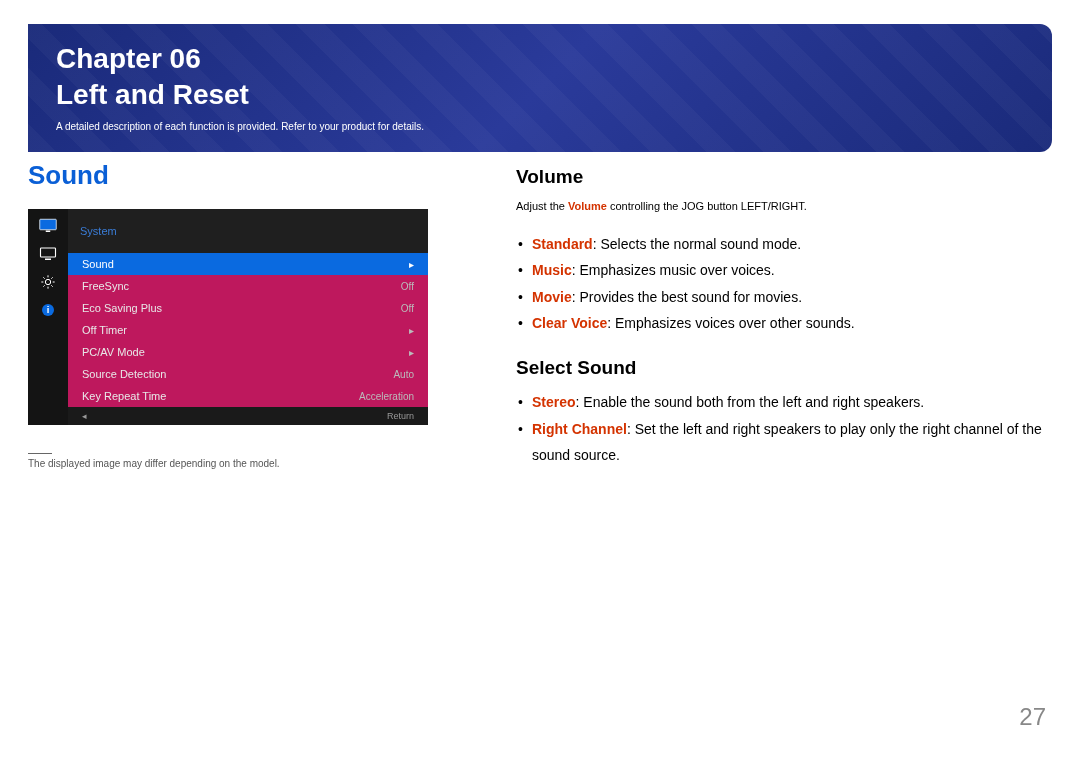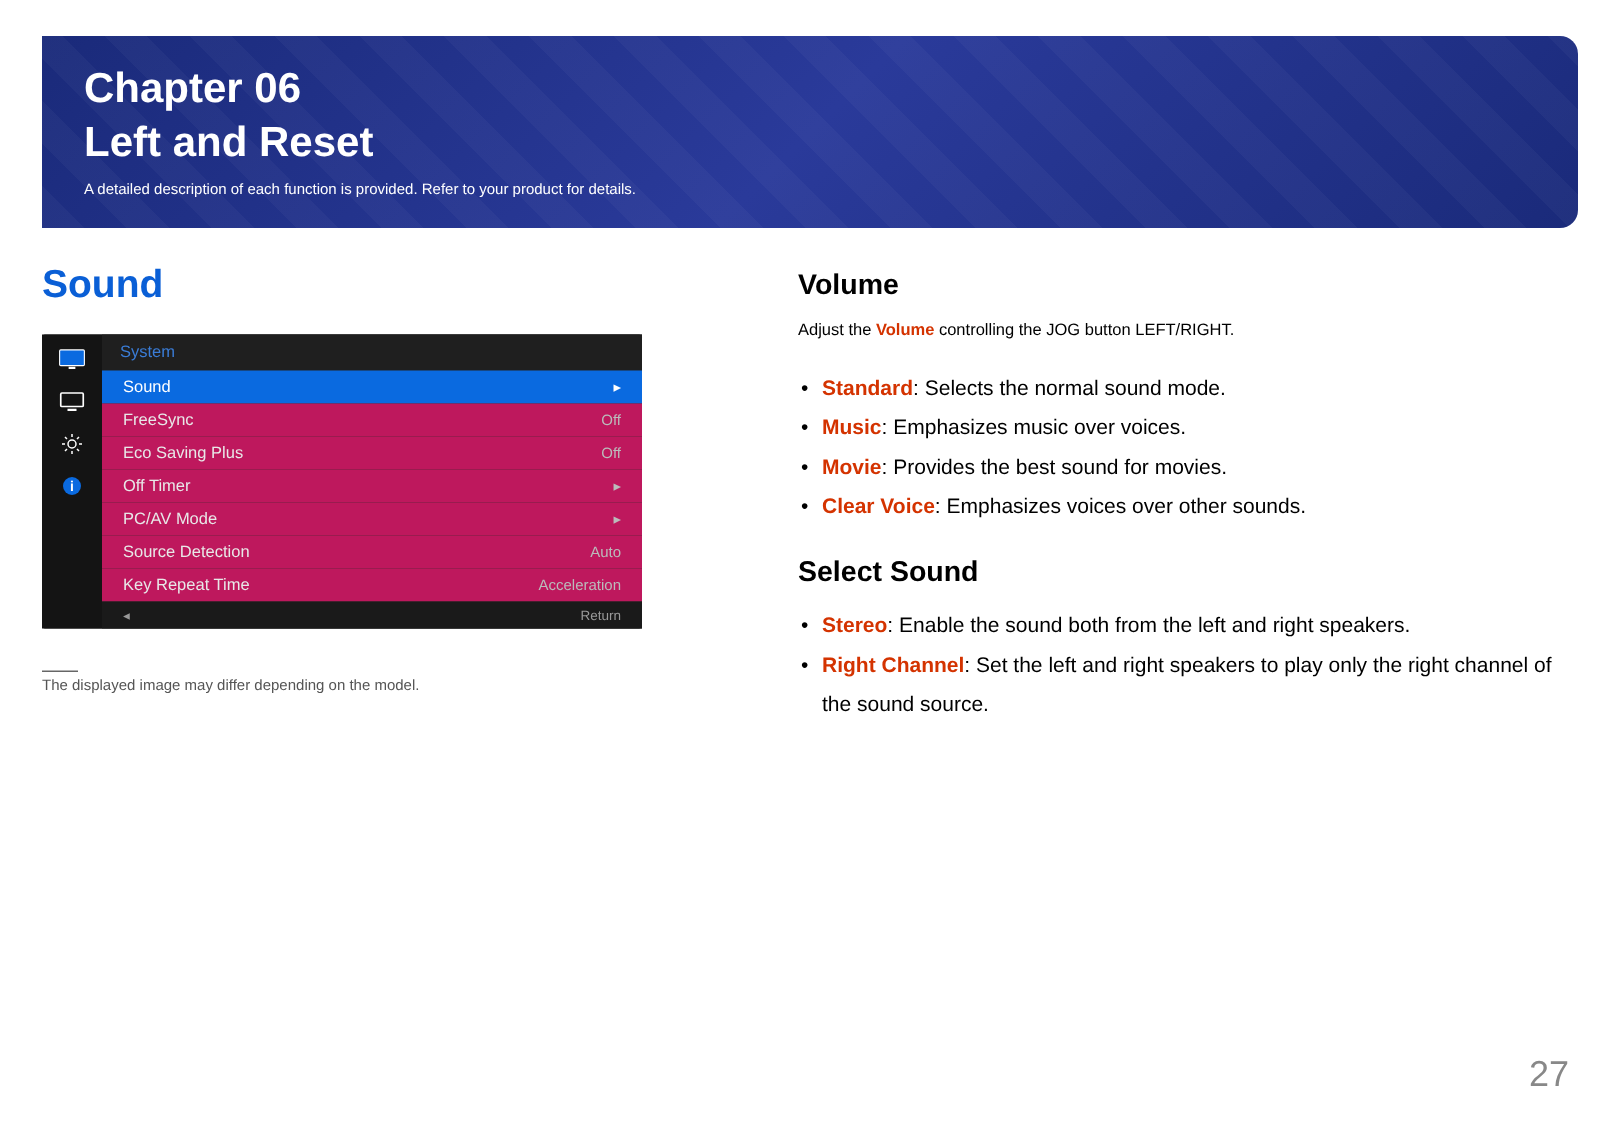--- a/index.html
+++ b/index.html
@@ -1,38 +1,38 @@
 <!DOCTYPE html>
 <html><head>
 <meta charset="utf-8">
 <style>
   * { margin: 0; padding: 0; box-sizing: border-box; }
   body { font-family: Arial, Helvetica, sans-serif; background: #fff; width: 1080px; height: 763px; position: relative; color: #000; }
   
   .page { padding: 24px 28px; }
   
-  .banner { background: linear-gradient(135deg, #1a2a7a 0%, #2a3a9a 50%, #1a2a7a 100%); border-radius: 0 12px 12px 0; padding: 18px 28px 20px 28px; margin-bottom: 22px; color: #fff; position: relative; overflow: hidden; }
+  .banner { background: linear-gradient(135deg, #1a2a7a 0%, #2a3a9a 50%, #1a2a7a 100%); border-radius: 0 12px 12px 0; padding: 18px 28px 20px 28px; margin-bottom: 8px; color: #fff; position: relative; overflow: hidden; }
   .banner::before { content: ""; position: absolute; inset: 0; background-image: repeating-linear-gradient(45deg, rgba(255,255,255,0.03) 0 20px, rgba(255,255,255,0) 20px 40px); }
   .banner h1 { font-size: 28px; font-weight: bold; line-height: 1.2; position: relative; }
   .banner h2 { font-size: 28px; font-weight: bold; line-height: 1.2; margin-top: 2px; position: relative; }
   .banner p { font-size: 10px; margin-top: 10px; font-weight: 300; position: relative; }
   
-  .columns { display: flex; gap: 44px; }
+  .columns { display: flex; gap: 28px; }
   .col-left { width: 460px; }
   .col-right { flex: 1; }
   
   .section-title-blue { color: #0a5fd6; font-size: 26px; font-weight: bold; margin-bottom: 18px; }
   
   
   .osd { display: flex; background: #0f0f0f; border-radius: 2px; font-size: 11px; color: #ddd; width: 400px; }
   .osd-side { width: 40px; background: #141414; display: flex; flex-direction: column; align-items: center; padding: 8px 0; gap: 10px; }
   .osd-icon { width: 22px; height: 18px; display: flex; align-items: center; justify-content: center; }
   .osd-icon svg { width: 18px; height: 16px; }
   .osd-main { flex: 1; background: #2a2a2a; }
-  .osd-head { color: #3a7cd6; font-size: 11px; padding: 6px 12px; background: #1f1f1f; }
+  .osd-head { color: #3a7cd6; font-size: 11px; padding: 16px 12px; background: #1f1f1f; }
   .osd-row { display: flex; justify-content: space-between; align-items: center; padding: 5px 14px; background: #be185d; font-size: 11px; color: #e8e8e8; }
   .osd-row.sel { background: #0a6ae0; color: #fff; }
   .osd-row span:last-child { color: #bbb; font-size: 10px; }
   .osd-row.sel span:last-child { color: #fff; }
   .osd-foot { display: flex; justify-content: space-between; padding: 4px 14px; background: #1a1a1a; font-size: 9px; color: #999; }
   .osd-chevron { font-size: 9px; }
   
   .footnote-line { border-top: 1px solid #666; width: 24px; margin-top: 28px; margin-bottom: 4px; }
   .footnote { font-size: 10px; color: #555; }
   

